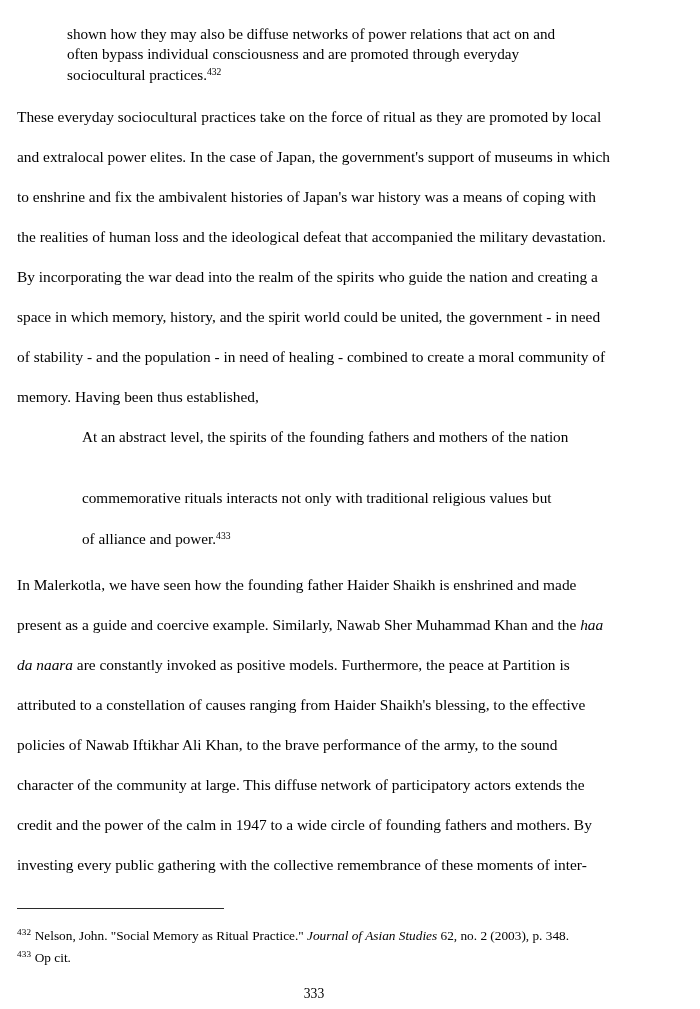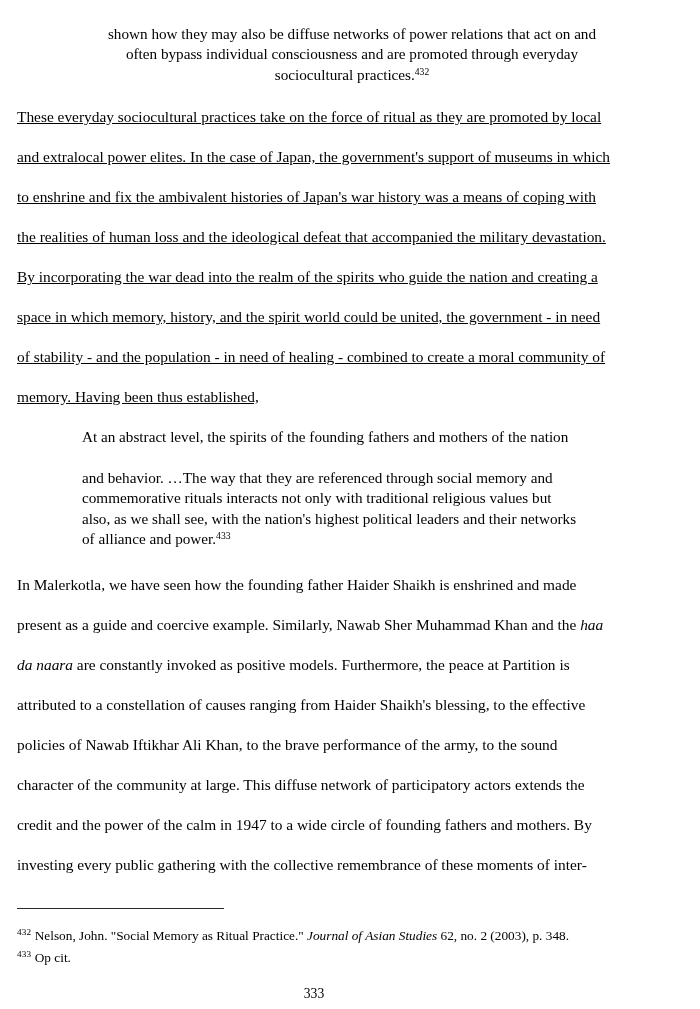--- a/index.html
+++ b/index.html
@@ -24,33 +24,33 @@
   }
 
   
   .quote-top {
     position: absolute;
     left: 67px;
     top: 24px;
     width: 570px;
     font-size: 15.2px;
     line-height: 20.3px;
-    text-align: center;
+    text-align: left;
   }
 
   
   .body-block {
     position: absolute;
     left: 17px;
     width: 670px;
     font-size: 15.4px;
     line-height: 40px;
     text-align: left;
   }
-  #body-one { top: 97px; text-decoration: underline; }
+  #body-one { top: 97px; }
   #body-two { top: 565px; }
 
   
   .quote-mid {
     position: absolute;
     left: 82px;
     top: 427px;
     width: 572px;
     font-size: 15.2px;
     line-height: 20.4px;
@@ -119,23 +119,23 @@
     <span>the realities of human loss and the ideological defeat that accompanied the military devastation.</span><br>
     <span>By incorporating the war dead into the realm of the spirits who guide the nation and creating a</span><br>
     <span>space in which memory, history, and the spirit world could be united, the government - in need</span><br>
     <span>of stability - and the population - in need of healing - combined to create a moral community of</span><br>
     <span>memory.  Having been thus established,</span>
   </div>
 
   <div class="quote-mid">
     <span>At an abstract level, the spirits of the founding fathers and mothers of the nation</span><br>
     <br>
-    <span>and behavior. …The way that they are referenced through social memory and</span><br>
+    <br>
     <span>commemorative rituals interacts not only with traditional religious values but</span><br>
-    <span>also, as we shall see, with the nation's highest political leaders and their networks</span><br>
+    <br>
     <span>of alliance and power.</span><sup class="ref">433</sup>
   </div>
 
   <div class="body-block" id="body-two">
     <span>In Malerkotla, we have seen how the founding father Haider Shaikh is enshrined and made</span><br>
     <span>present as a guide and coercive example.  Similarly, Nawab Sher Muhammad Khan and the </span><i class="ital">haa</i><br>
     <i class="ital">da naara</i><span> are constantly invoked as positive models.  Furthermore, the peace at Partition is</span><br>
     <span>attributed to a constellation of causes ranging from Haider Shaikh's blessing, to the effective</span><br>
     <span>policies of Nawab Iftikhar Ali Khan, to the brave performance of the army, to the sound</span><br>
     <span>character of the community at large.  This diffuse network of participatory actors extends the</span><br>

